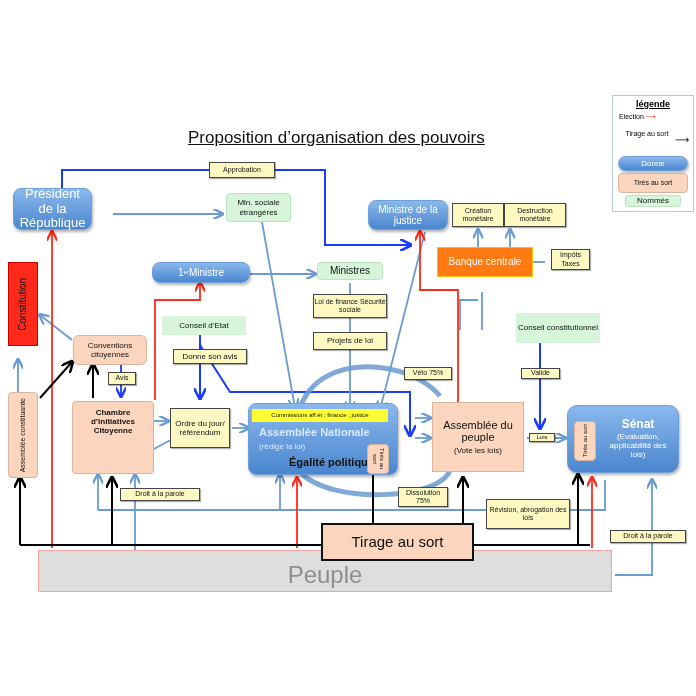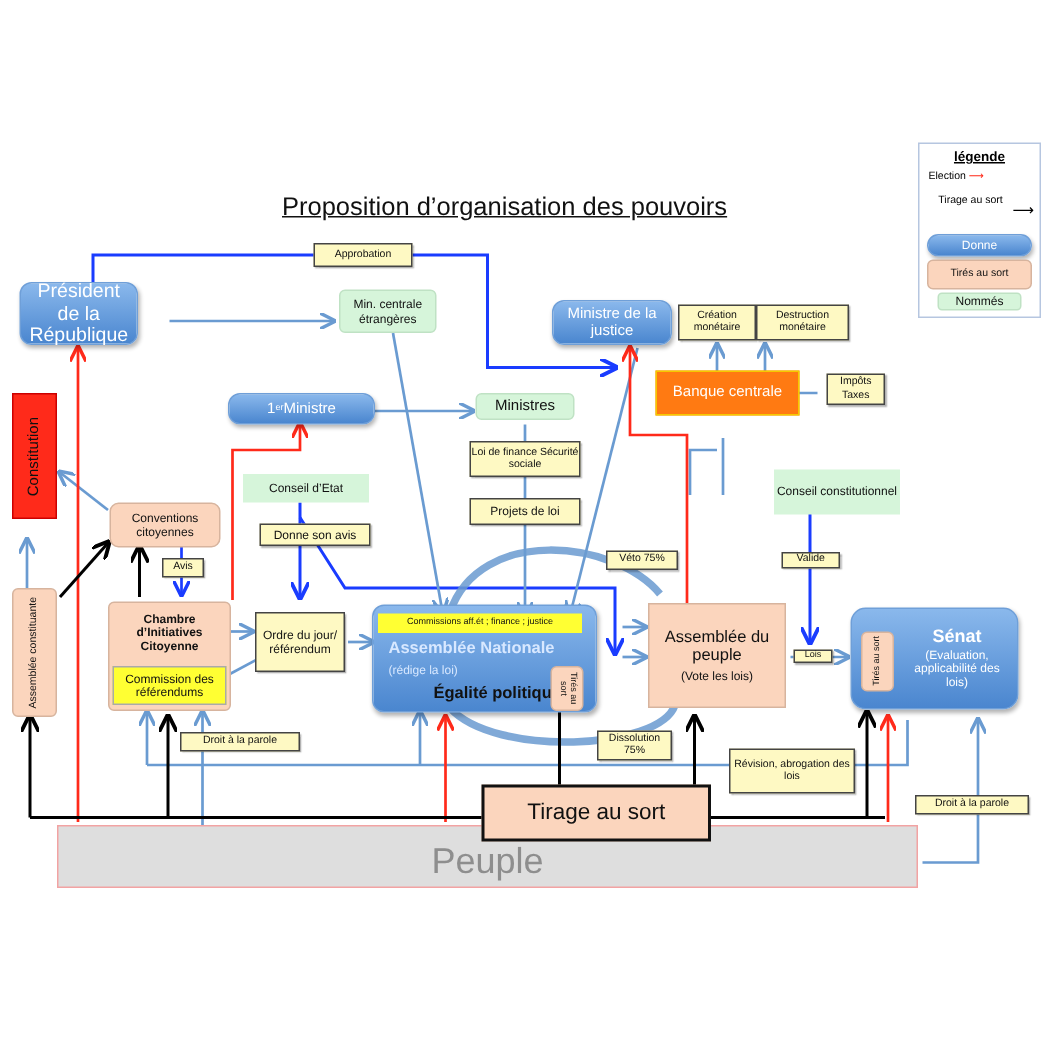--- a/index.html
+++ b/index.html
@@ -108,21 +108,21 @@
   </div>
   <span style="position:absolute;left:62px;top:38px;font-size:10px;">⟶</span>
   <div class="node blue" style="left:5px;top:60px;width:70px;height:15px;font-size:8px;">Donne</div>
   <div class="node peach" style="left:5px;top:77px;width:70px;height:20px;font-size:7px;">Tirés au sort</div>
   <div class="node green" style="left:12px;top:99px;width:56px;height:12px;font-size:8px;border-radius:3px;">Nommés</div>
 </div>
 
 <div class="node label" style="left:209px;top:162px;width:66px;height:16px;">Approbation</div>
 
 <div class="node blue" style="left:13px;top:188px;width:79px;height:42px;font-size:13px;padding:0 6px;">Président de la République</div>
-<div class="node green" style="left:226px;top:193px;width:65px;height:29px;font-size:8px;border-radius:4px;">Min. centrale étrangères</div>
+<div class="node green" style="left:226px;top:193px;width:65px;height:29px;font-size:8px;border-radius:4px;">Min. sociale étrangères</div>
 <div class="node blue" style="left:368px;top:200px;width:80px;height:30px;font-size:10px;">Ministre de la justice</div>
 <div class="node label" style="left:452px;top:203px;width:52px;height:24px;">Création monétaire</div>
 <div class="node label" style="left:504px;top:203px;width:62px;height:24px;">Destruction monétaire</div>
 <div class="node" style="left:437px;top:247px;width:96px;height:30px;font-size:10px;color:#fff;background:#ff7a12;border:1px solid #f5c900;">Banque centrale</div>
 <div class="node label" style="left:551px;top:249px;width:39px;height:21px;">Impôts Taxes</div>
 
 <div class="node blue" style="left:152px;top:262px;width:98px;height:21px;font-size:10px;flex-direction:row;">
   <span>1</span>
     <sup style="font-size:6px;">er</sup>
     <span> Ministre</span>
@@ -140,21 +140,20 @@
 </div>
 
 <div class="node peach" style="left:73px;top:335px;width:74px;height:30px;font-size:8px;border-radius:6px;">Conventions citoyennes</div>
 <div class="node label" style="left:108px;top:372px;width:28px;height:13px;">Avis</div>
 
 <div class="node green" style="left:162px;top:316px;width:84px;height:19px;font-size:8px;border:none;">Conseil d’Etat</div>
 <div class="node label" style="left:173px;top:349px;width:74px;height:15px;font-size:8px;">Donne son avis</div>
 
 <div class="node peach" style="left:72px;top:401px;width:82px;height:73px;justify-content:flex-start;padding-top:6px;">
   <span style="font-size:8px;font-weight:bold;width:62px;">Chambre d’Initiatives Citoyenne</span>
-  <div class="node yellow" style="left:2px;top:42px;width:76px;height:26px;font-size:8px;">Commission des référendums</div>
 </div>
 
 <div class="node label" style="left:170px;top:408px;width:60px;height:40px;font-size:8px;">Ordre du jour/ référendum</div>
 
 <div class="node blue" style="left:248px;top:403px;width:150px;height:72px;align-items:flex-start;justify-content:flex-start;">
   <div class="node yellow" style="position:absolute;left:3px;top:5px;width:136px;height:13px;font-size:6px;border:none;">Commissions aff.ét ; finance ; justice</div>
   <span style="position:absolute;left:10px;top:22px;font-size:11px;font-weight:bold;color:#d8e8ff;">Assemblée Nationale</span>
   <span style="position:absolute;left:10px;top:38px;font-size:8px;color:#d8e8ff;">(rédige la loi)</span>
   <span style="position:absolute;left:40px;top:52px;font-size:11px;font-weight:bold;color:#111;">Égalité politique</span>
   <div class="node peach" style="left:118px;top:40px;width:22px;height:30px;">

